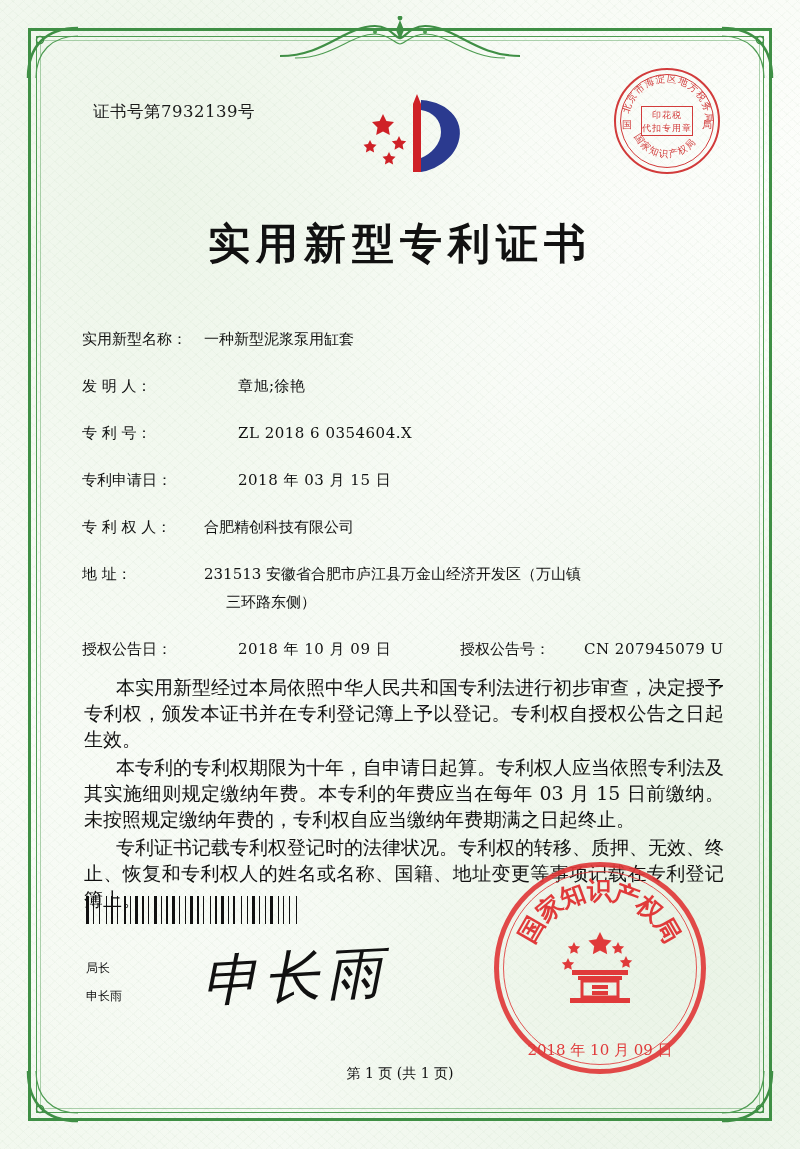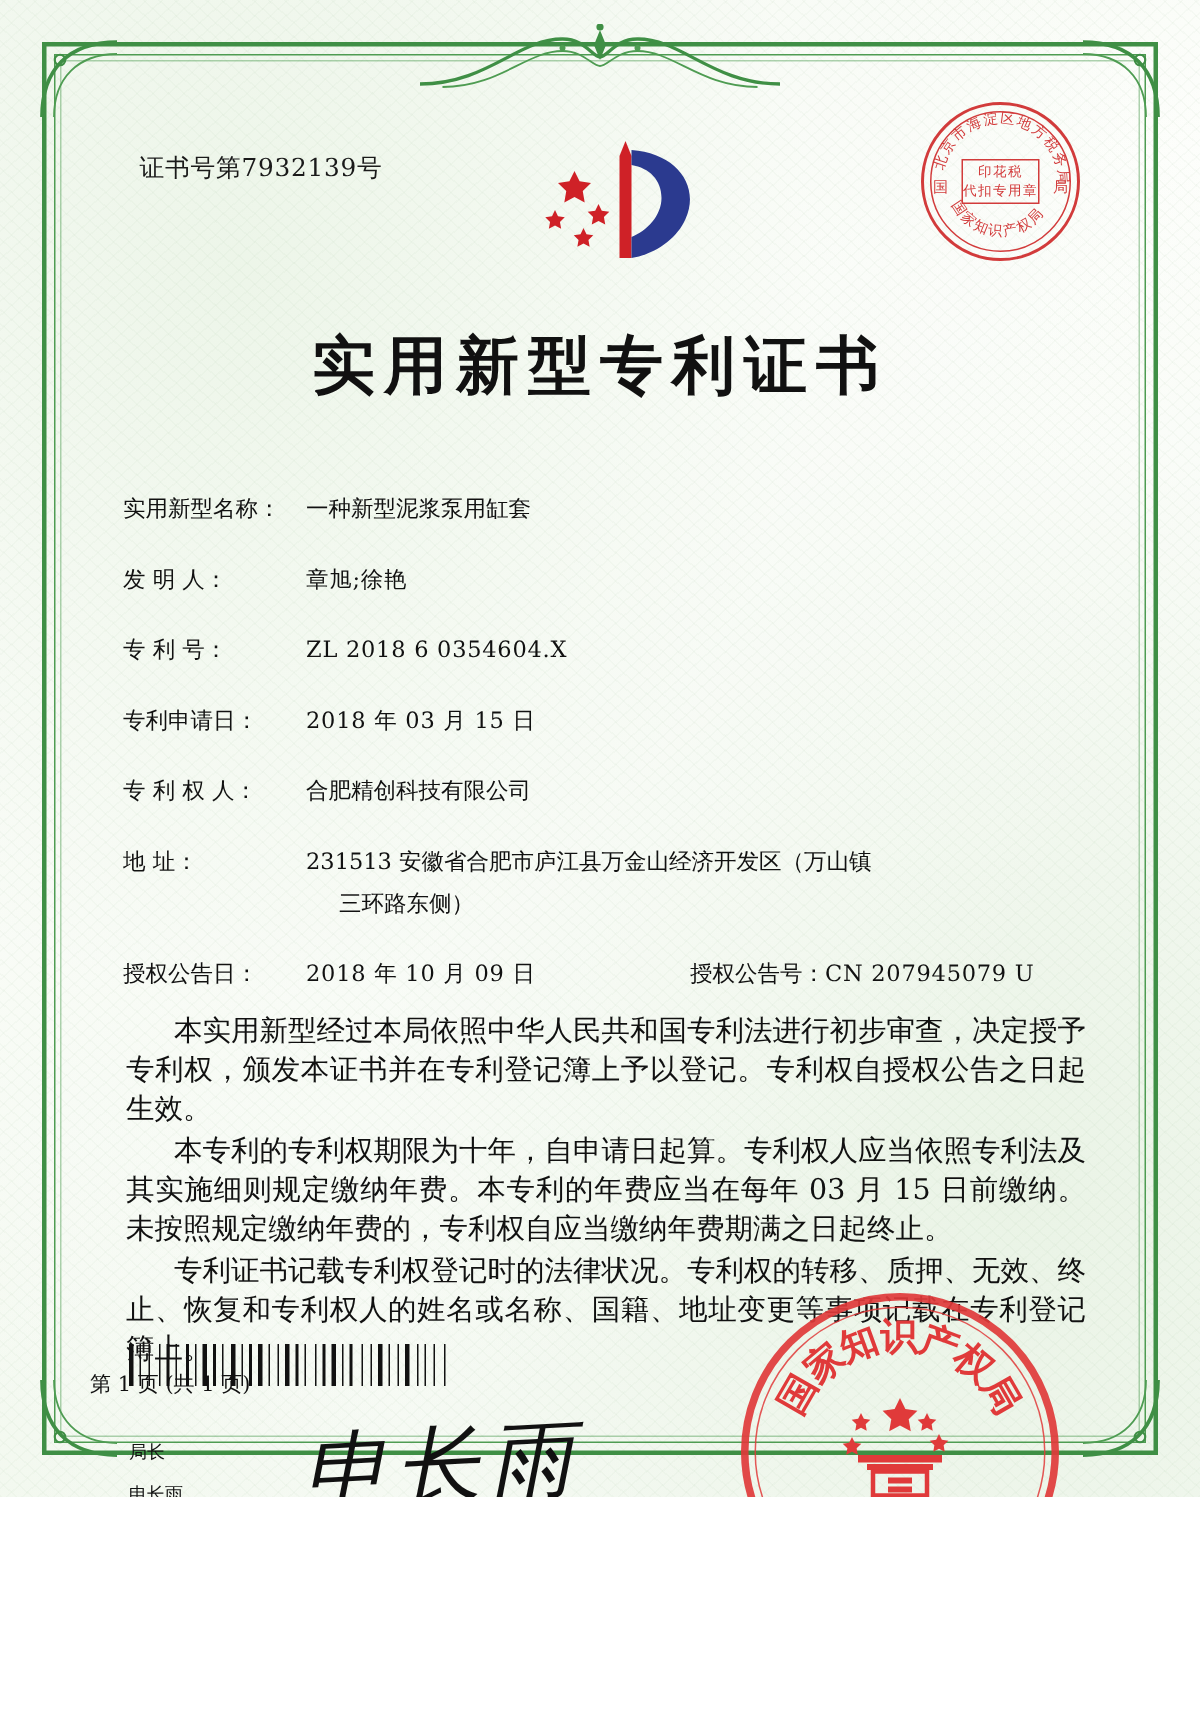--- a/index.html
+++ b/index.html
@@ -9,21 +9,21 @@
   body {
     width: 800px;
     height: 1149px;
     background: #ffffff;
     font-family: "Liberation Serif", "DejaVu Serif", serif;
     overflow: hidden;
   }
   .page {
     position: relative;
     width: 800px;
-    height: 998px;
+    height: 1149px;
     background:
       radial-gradient(ellipse at 20% 18%, rgba(236,245,232,0.95) 0%, rgba(248,251,246,0.55) 42%, rgba(255,255,255,0) 70%),
       radial-gradient(ellipse at 85% 80%, rgba(233,243,229,0.9) 0%, rgba(250,252,249,0.5) 45%, rgba(255,255,255,0) 72%),
       linear-gradient(160deg, #f4f9f1 0%, #fdfefb 30%, #f7fbf4 58%, #eef6ea 100%);
     box-sizing: border-box;
     overflow: hidden;
   }
   
   .page::before {
     content: "";
@@ -193,20 +193,21 @@
     display: inline-block;
     width: 122px;
     letter-spacing: 0px;
   }
   .field-value {
     display: inline;
   }
   .field-value.latin {
     font-family: "DejaVu Serif", "Liberation Serif", serif;
     letter-spacing: 0.5px;
+    margin-left: 34px;
   }
   .field-cont {
     display: block;
     margin-left: 144px;
     margin-top: 6px;
   }
   .row-two-col {
     position: relative;
     margin-bottom: 18px;
     line-height: 22px;
@@ -319,21 +320,21 @@
     font-size: 15px;
     white-space: nowrap;
     font-family: "DejaVu Serif", "Liberation Serif", serif;
   }
 
   .footer {
     position: absolute;
     left: 0;
     right: 0;
     bottom: 10px;
-    text-align: left;
+    text-align: center;
     font-size: 14px;
     color: #111;
     font-family: "DejaVu Serif", "Liberation Serif", serif;
   }
 </style>
 </head>
 <body>
 
 <div class="page">
 

